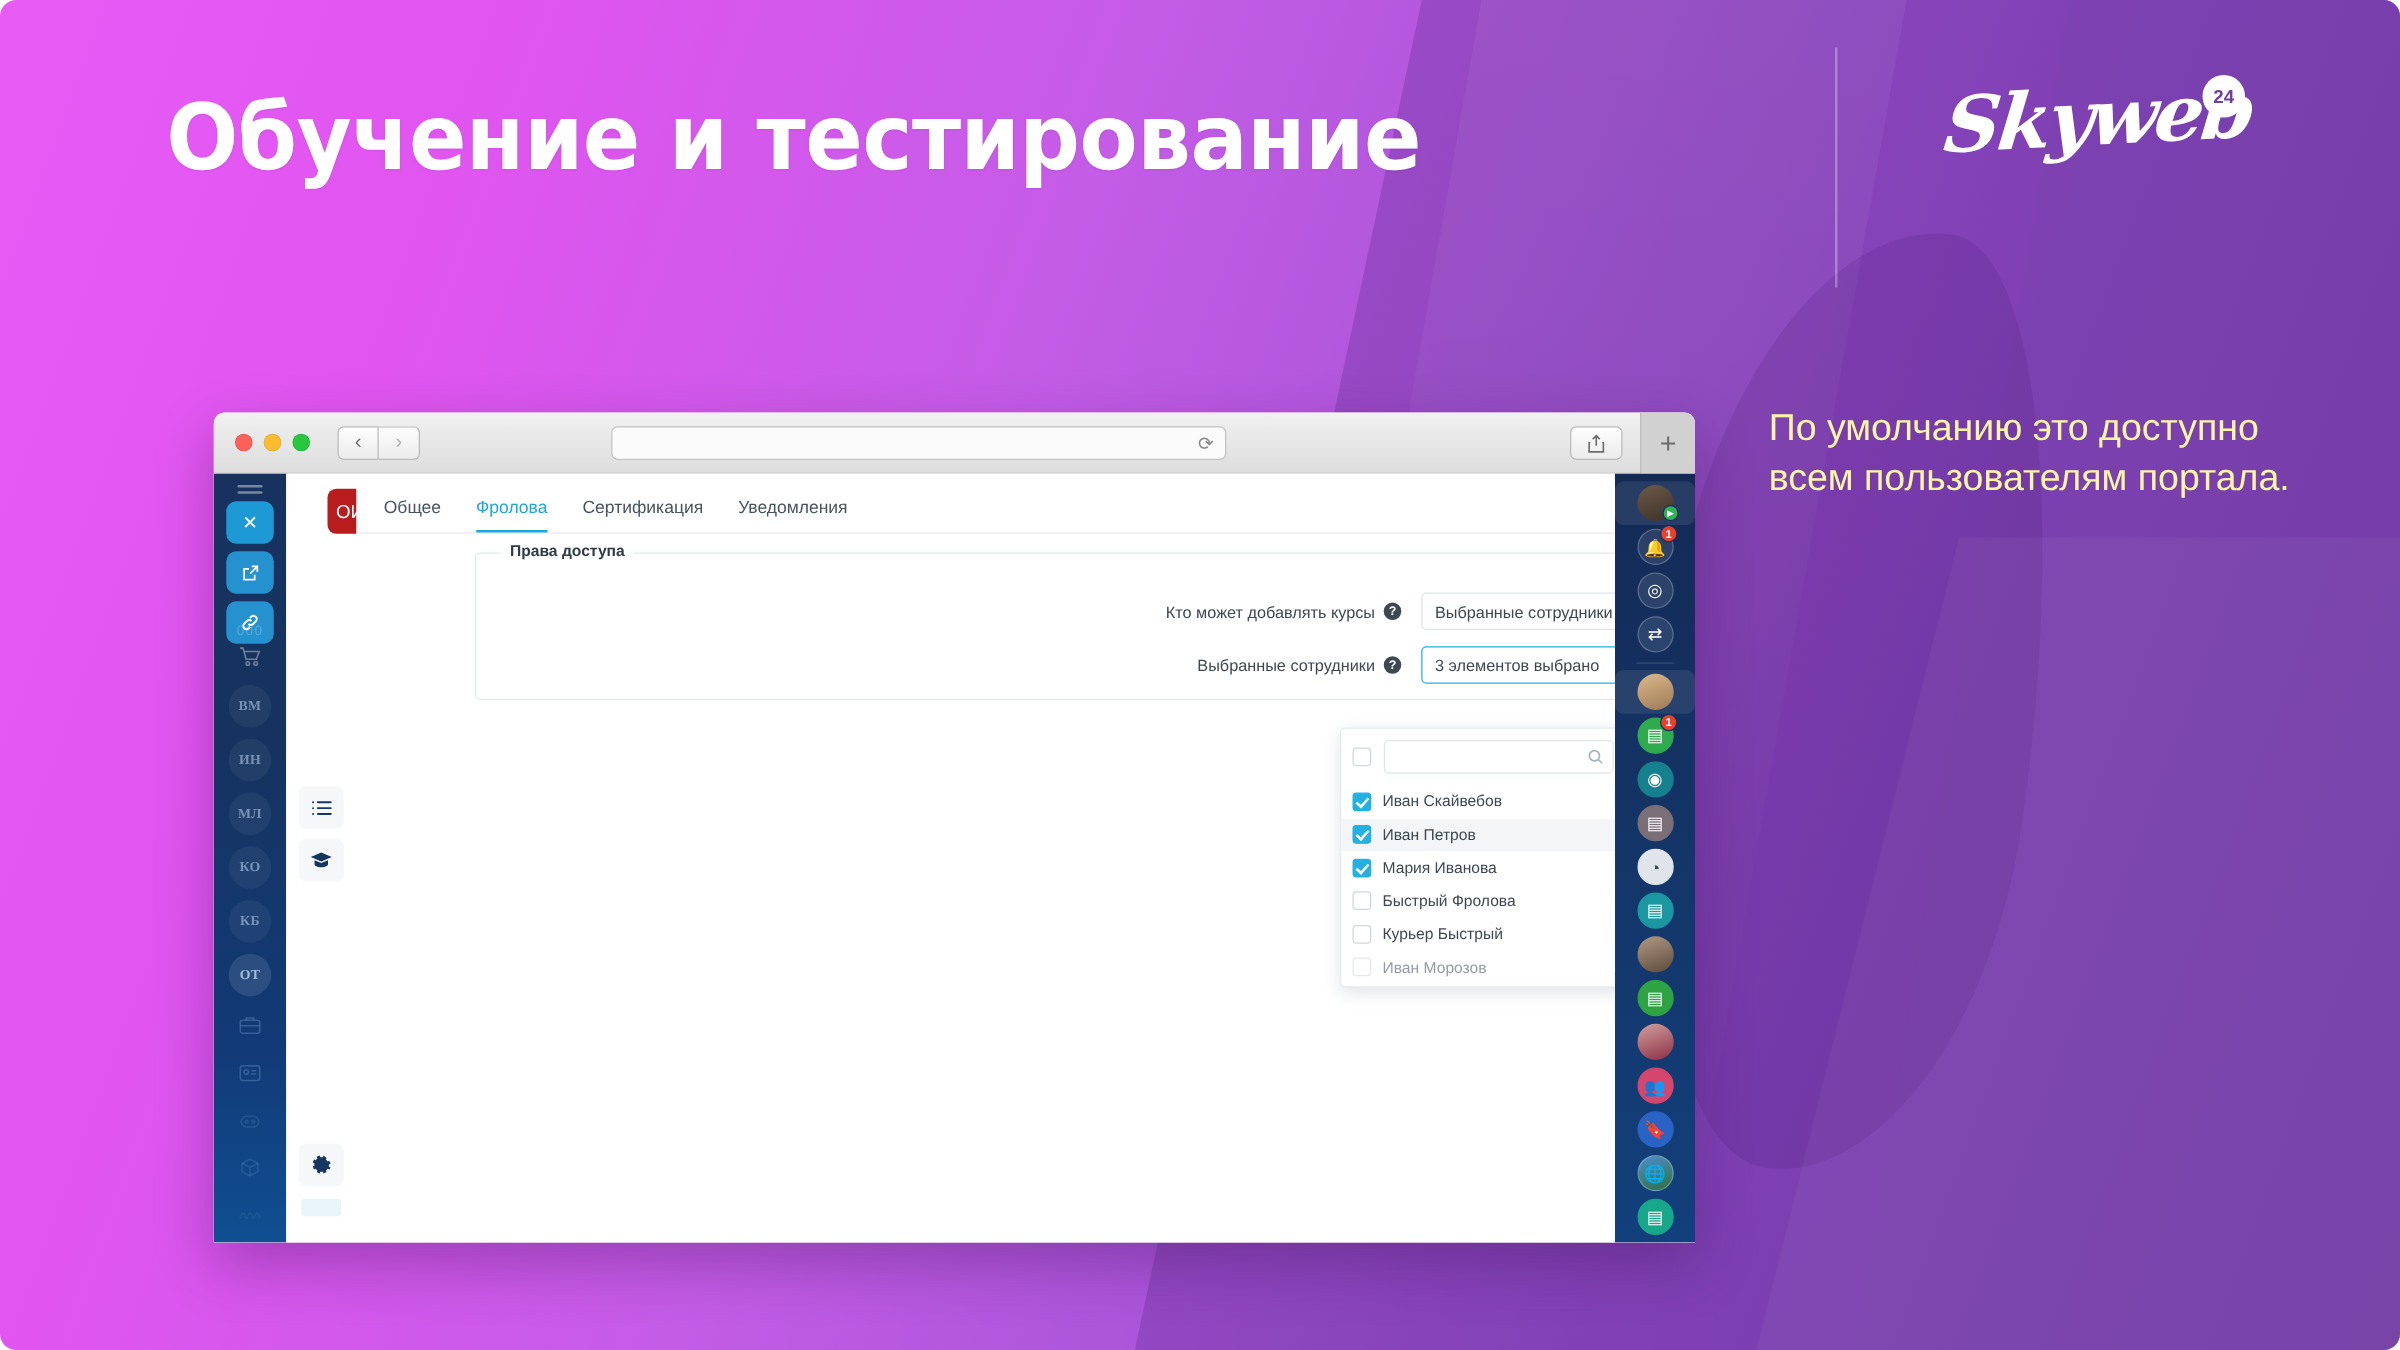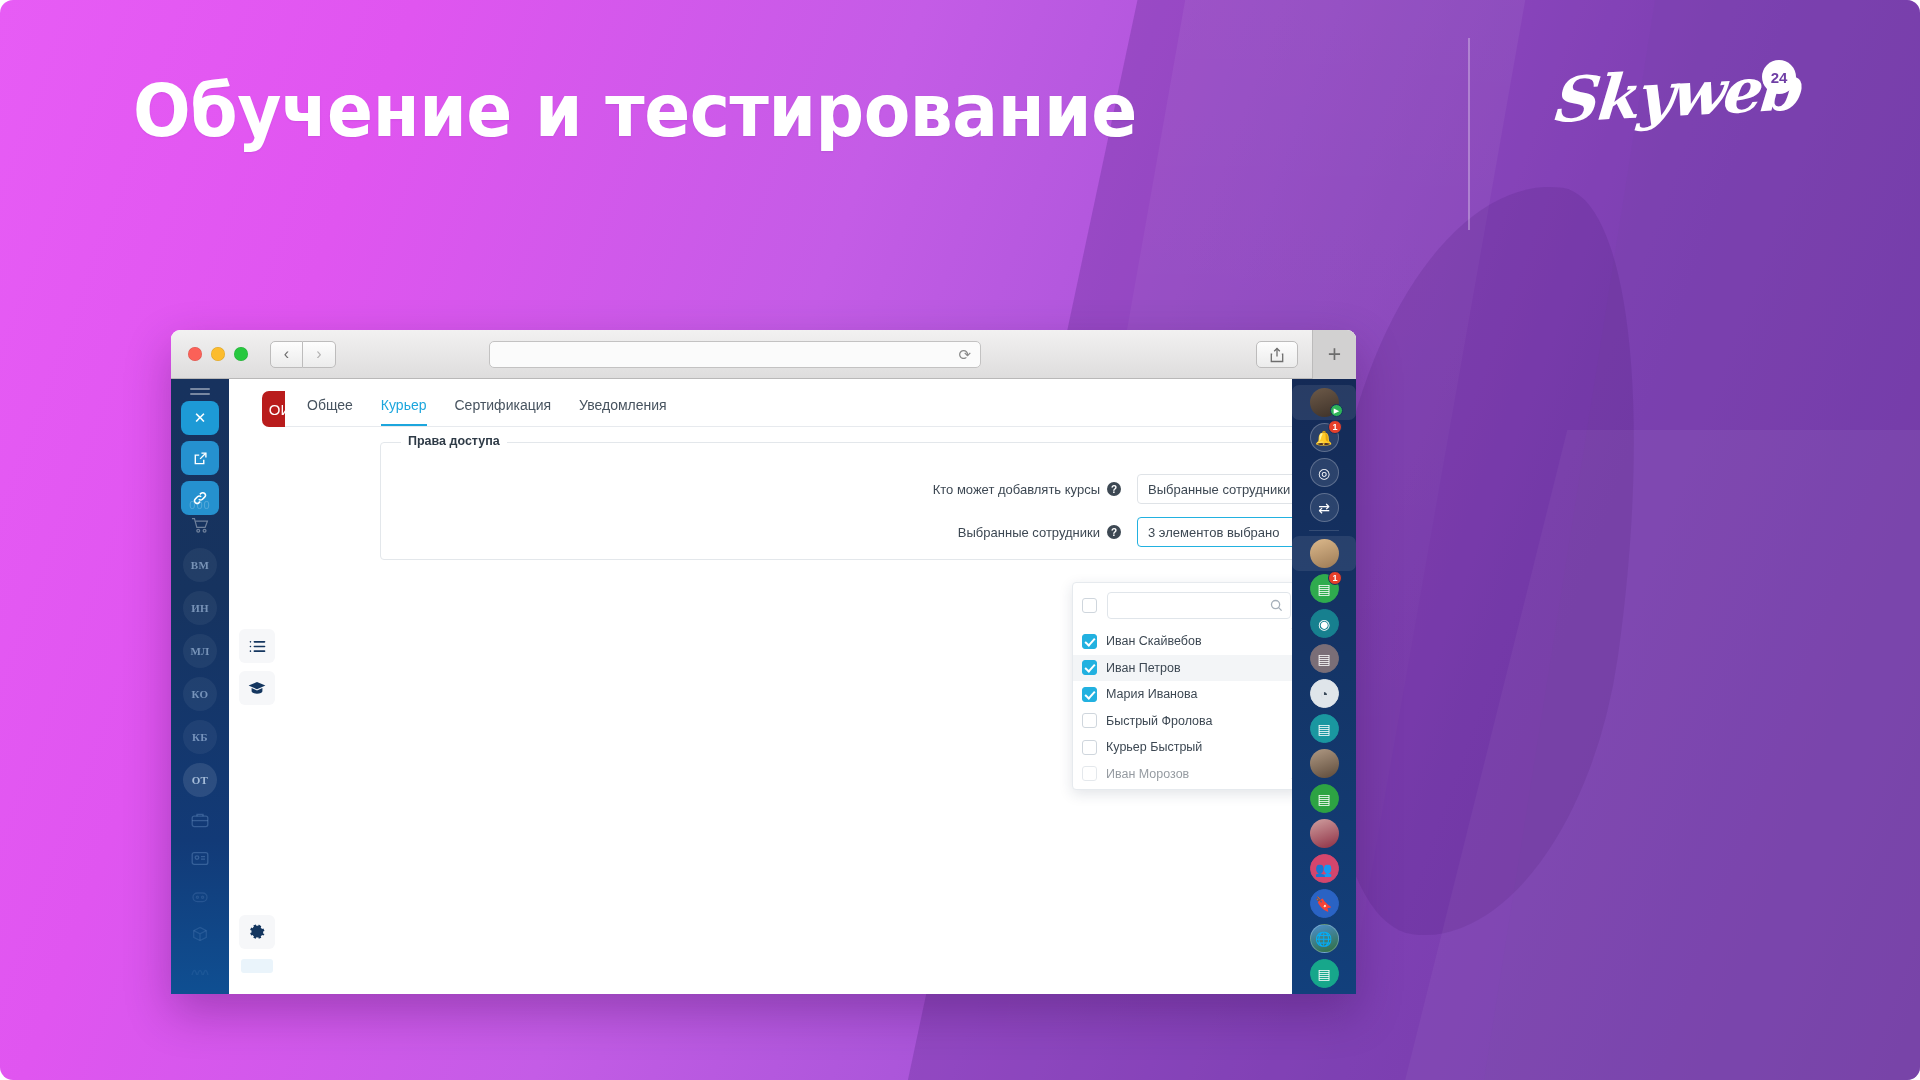--- a/index.html
+++ b/index.html
@@ -435,20 +435,21 @@
   <div class="slide-title">Обучение и тестирование</div>
 
   <div class="divider-vert"></div>
 
   <div class="logo-wrap">
     <div class="logo-script">Skyweb</div>
     <div class="logo-badge">24</div>
   </div>
 
   <div class="side-copy">
+    <p>По умолчанию это доступно всем пользователям портала.</p>
   </div>
 
   <div class="browser">
 
     <div class="browser-chrome">
       <div class="traffic">
         <div class="tl red"></div>
         <div class="tl yellow"></div>
         <div class="tl green"></div>
       </div>
@@ -560,21 +561,21 @@
             <path d="M16.4 10.6l-1.5-.6a6 6 0 0 0 0-2l1.5-.6-1.1-2.6-1.5.6a6.2 6.2 0 0 0-1.4-1.4l.6-1.5L10.4.4l-.6 1.5a6 6 0 0 0-2 0L7.2.4 4.6 1.5l.6 1.5a6.2 6.2 0 0 0-1.4 1.4l-1.5-.6L1.2 6.4l1.5.6a6 6 0 0 0 0 2l-1.5.6 1.1 2.6 1.5-.6a6.2 6.2 0 0 0 1.4 1.4l-.6 1.5 2.6 1.1.6-1.5a6 6 0 0 0 2 0l.6 1.5 2.6-1.1-.6-1.5a6.2 6.2 0 0 0 1.4-1.4l1.5.6z"></path>
           </svg>
         </div>
         <div class="wr-page"></div>
       </div>
 
       <div class="content">
 
         <div class="tabbar">
           <div class="tab">Общее</div>
-          <div class="tab active">Курьер</div>
+          <div class="tab active">Фролова</div>
           <div class="tab">Сертификация</div>
           <div class="tab">Уведомления</div>
         </div>
 
         <div class="fieldset">
           <div class="fieldset-legend">Права доступа</div>
 
           <div class="frow r1">
             <span class="flabel">Кто может добавлять курсы</span>
             <span class="qmark">?</span>

